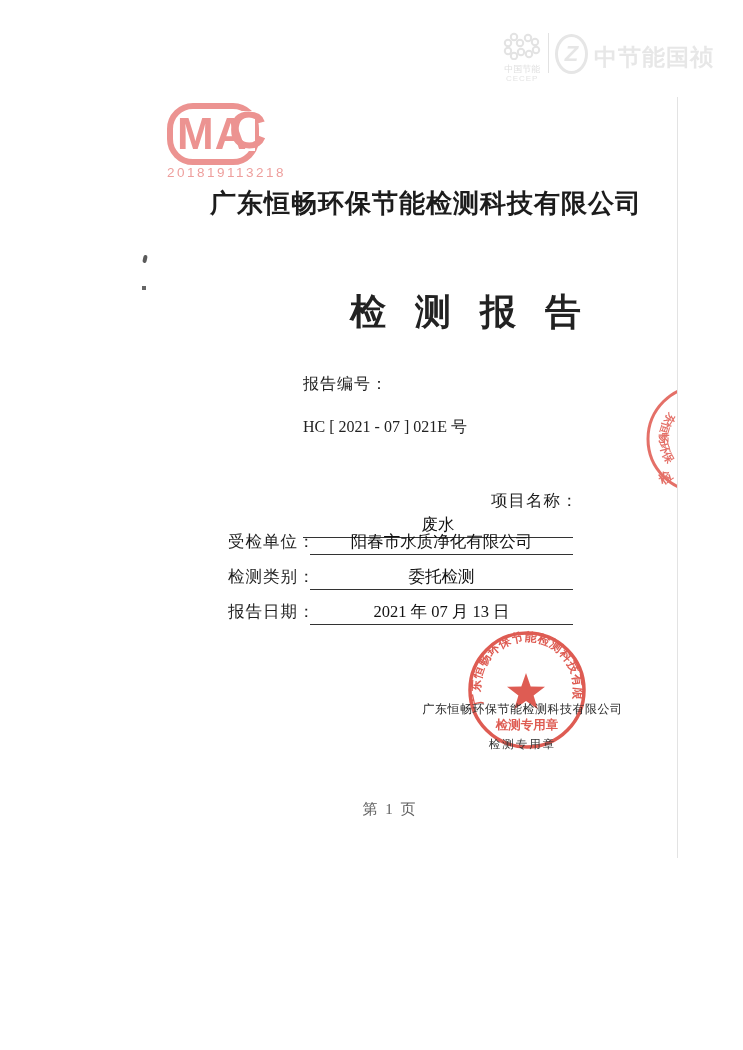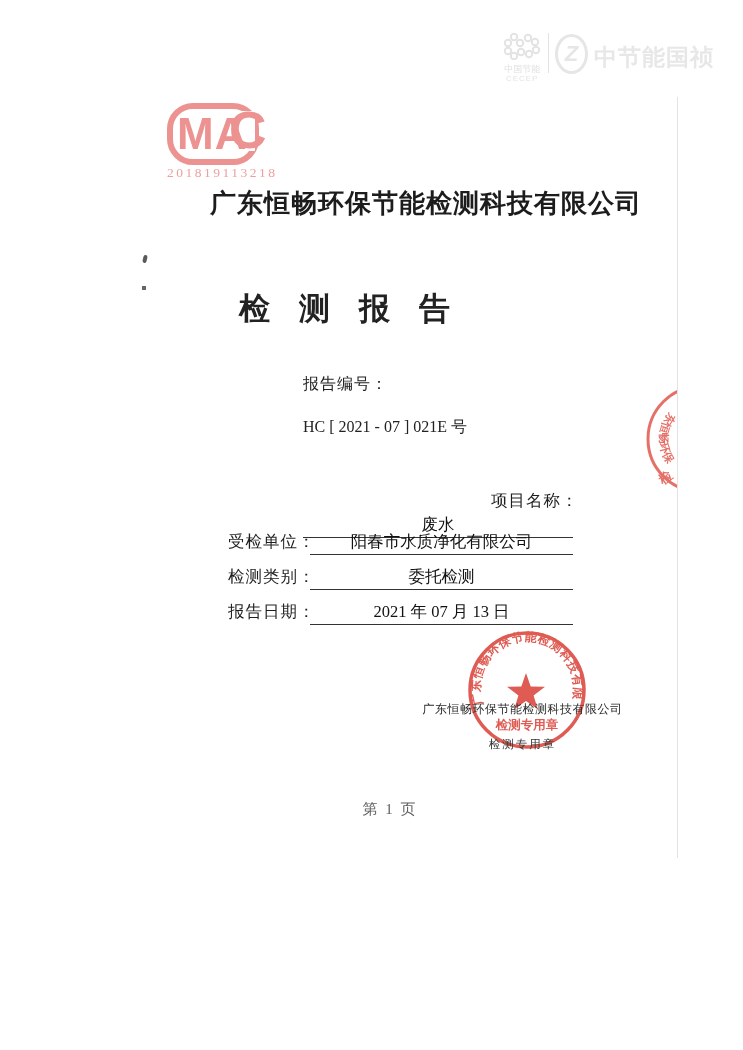--- a/index.html
+++ b/index.html
@@ -20,26 +20,26 @@
   .zlogo{width:34px;height:34px;border:3px solid #e6e6e6;border-radius:50%;display:flex;align-items:center;justify-content:center;
     font-family:"Liberation Sans",sans-serif;font-style:italic;font-weight:bold;font-size:22px;color:#e6e6e6;margin-top:4px;}
   .brand-name{font-family:"Liberation Sans",sans-serif;font-weight:bold;font-size:23px;color:#e7e7e7;margin:12px 16px 0 6px;white-space:nowrap;letter-spacing:1px;}
   
   .cma{position:absolute;left:167px;top:103px;color:#ec9391;}
   .cma-shape{position:relative;width:96px;height:56px;}
   .cma-stadium{position:absolute;left:0;top:0;width:80px;height:50px;border:6px solid #ec9391;border-radius:26px;}
   .cma-gap{position:absolute;left:74px;top:8px;width:14px;height:40px;background:#fff;}
   .cma-ma{position:absolute;left:10px;top:6px;font-family:"Liberation Sans",sans-serif;font-weight:bold;font-size:44px;letter-spacing:1px;color:#ec9391;}
   .cma-c{position:absolute;left:62px;top:-2px;font-family:"Liberation Sans",sans-serif;font-weight:bold;font-size:52px;line-height:58px;color:#ec9391;}
-  .cma-number{margin-top:6px;font-family:Liberation Serif, serif;font-size:13.5px;letter-spacing:2.5px;color:#ee9f9d;white-space:nowrap;}
+  .cma-number{margin-top:6px;font-family:Liberation Sans, sans-serif;font-size:13.5px;letter-spacing:2.5px;color:#ee9f9d;white-space:nowrap;}
   
   .company-heading{position:absolute;left:210px;top:186px;width:405px;text-align:center;
     font-family:"Liberation Sans",sans-serif;font-weight:bold;font-size:26px;color:#1c1c1c;letter-spacing:1px;white-space:nowrap;}
-  .report-title{position:absolute;left:210px;top:288px;width:400px;text-align:left;
-    font-family:"Liberation Sans",sans-serif;font-weight:bold;font-size:31px;color:#222;
+  .report-title{position:absolute;left:210px;top:288px;width:400px;text-align:right;
+    font-family:"Liberation Sans",sans-serif;font-weight:bold;font-size:36px;color:#222;
     letter-spacing:29px;padding-left:29px;box-sizing:border-box;white-space:nowrap;}
   
   .report-no{position:absolute;left:303px;top:374px;display:flex;gap:22px;font-size:16px;color:#222;white-space:nowrap;flex-direction:column;}
   .report-no .lbl{letter-spacing:1px;}
   
   .field-row{position:absolute;left:228px;width:345px;height:30px;display:flex;align-items:flex-end;}
   .field-label{font-size:16.5px;color:#1e1e1e;letter-spacing:1px;width:82px;flex:none;padding-bottom:2px;white-space:nowrap;}
   .field-line{margin-left:0;width:270px;border-bottom:1.6px solid #333;text-align:center;font-size:16.5px;color:#111;padding-bottom:1px;white-space:nowrap;}
   
   .seal{position:absolute;left:466px;top:629px;width:122px;height:122px;opacity:0.92;}

